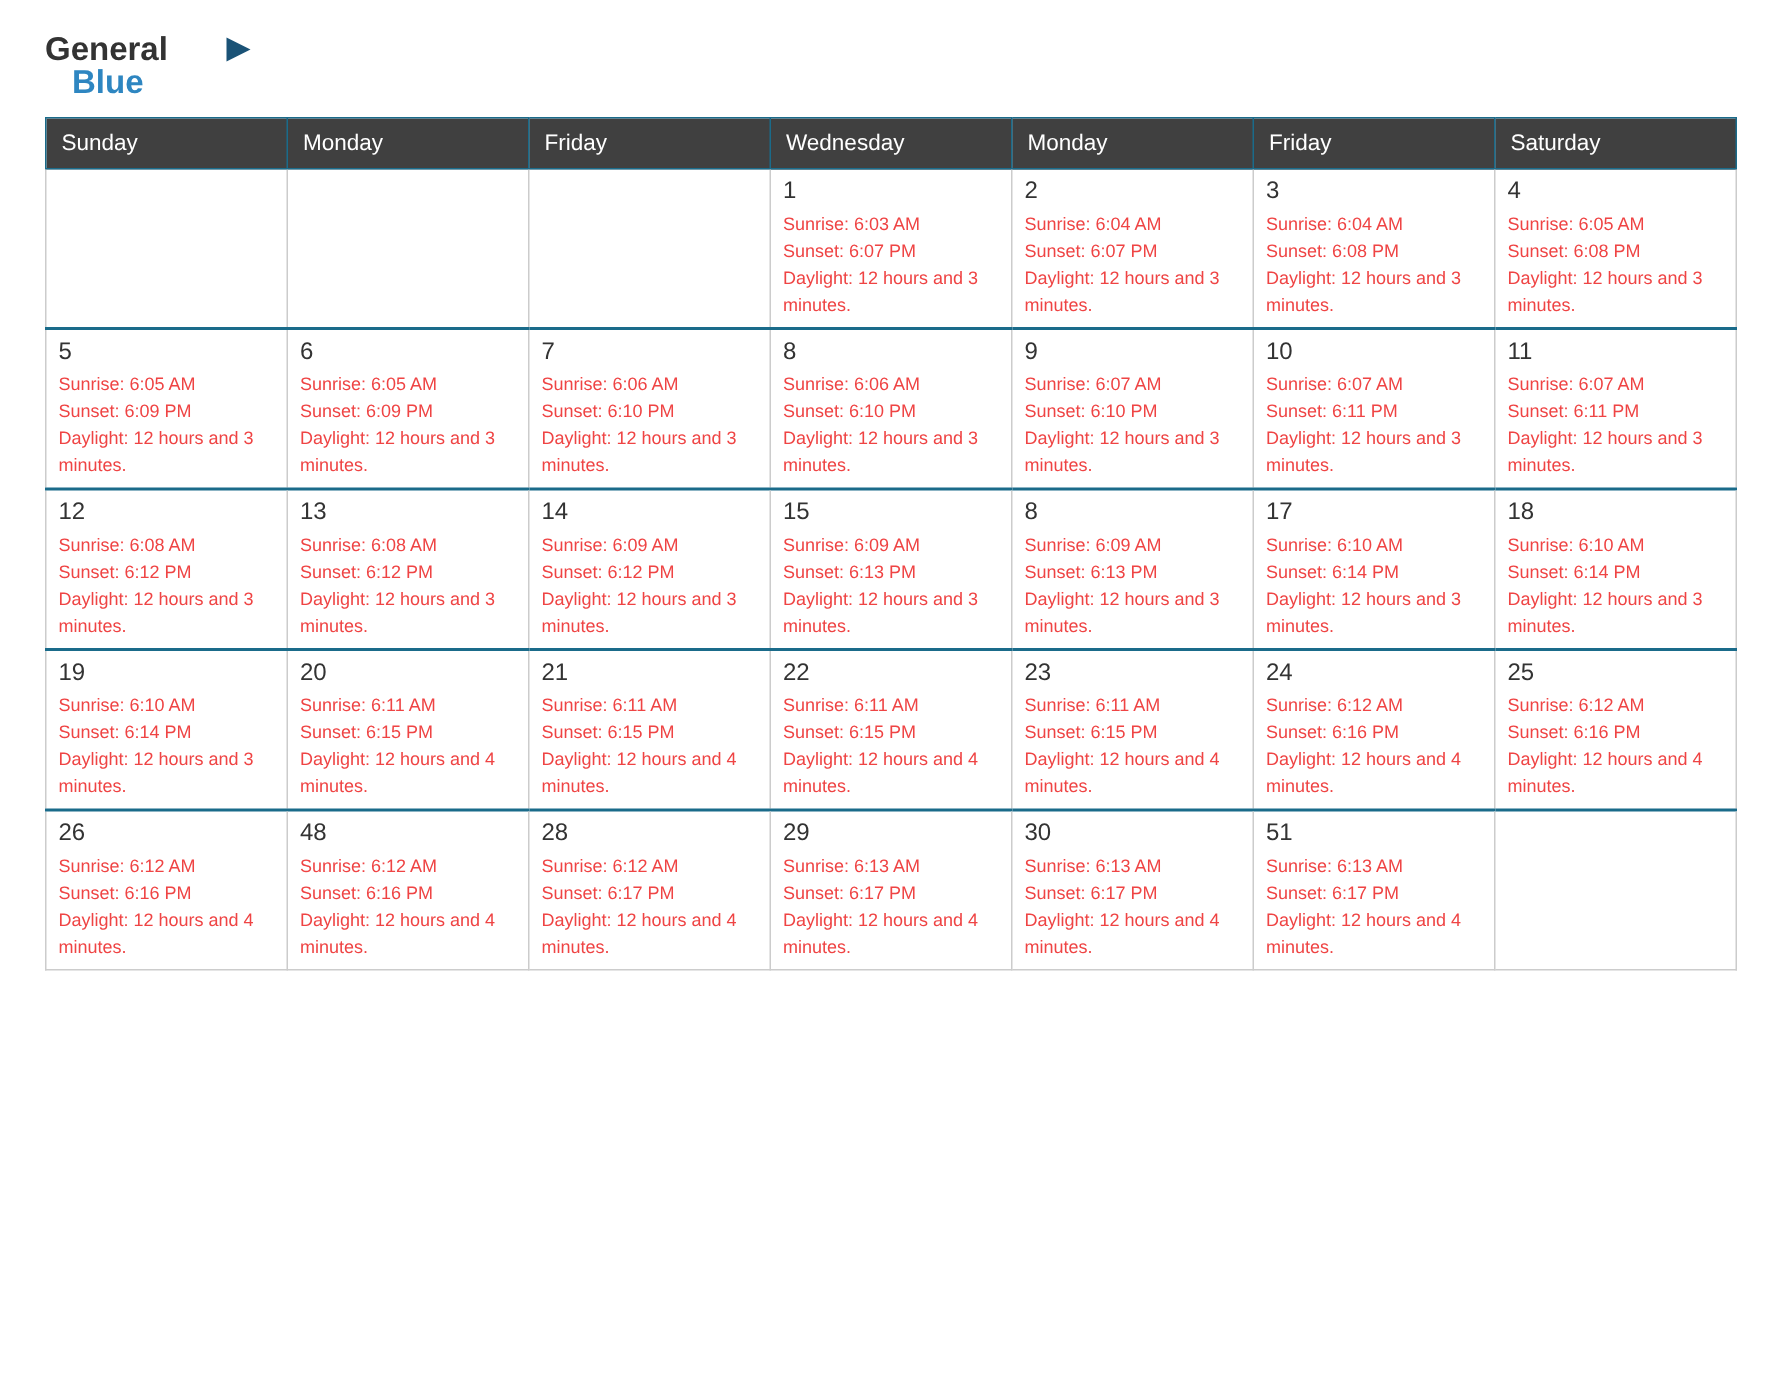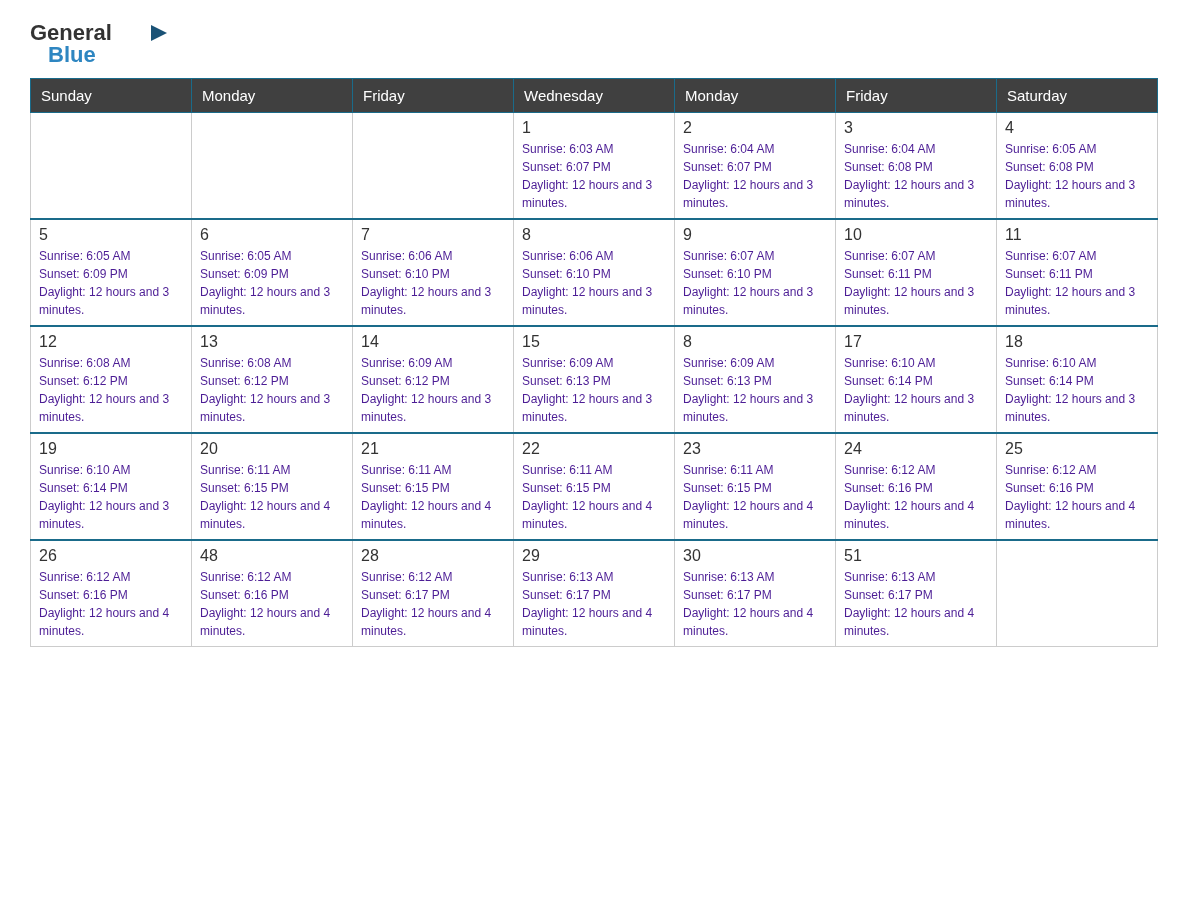--- a/index.html
+++ b/index.html
@@ -58,21 +58,21 @@
       color: #333;
     }
     .day-number {
       font-size: 16px;
       font-weight: normal;
       color: #333;
       display: block;
       margin-bottom: 3px;
     }
     .day-info {
-      color: #4c1d95;
+      color: #ef4444;
       font-size: 12px;
       line-height: 1.5;
     }
     .row-separator td {
       border-top: 2px solid #1a6b8a;
     }
     .empty-cell {
       background: #fff;
     }
   </style>

